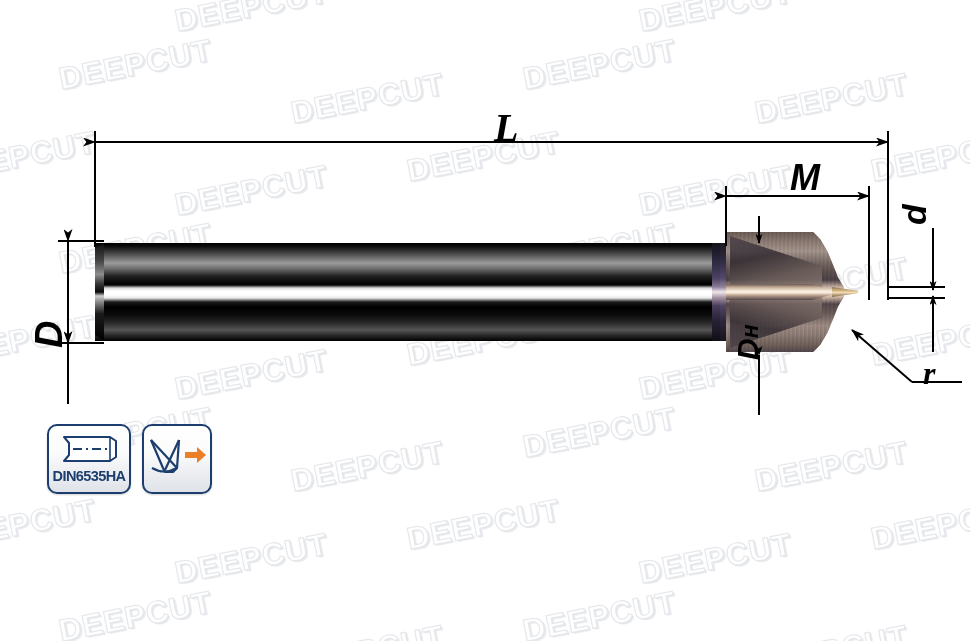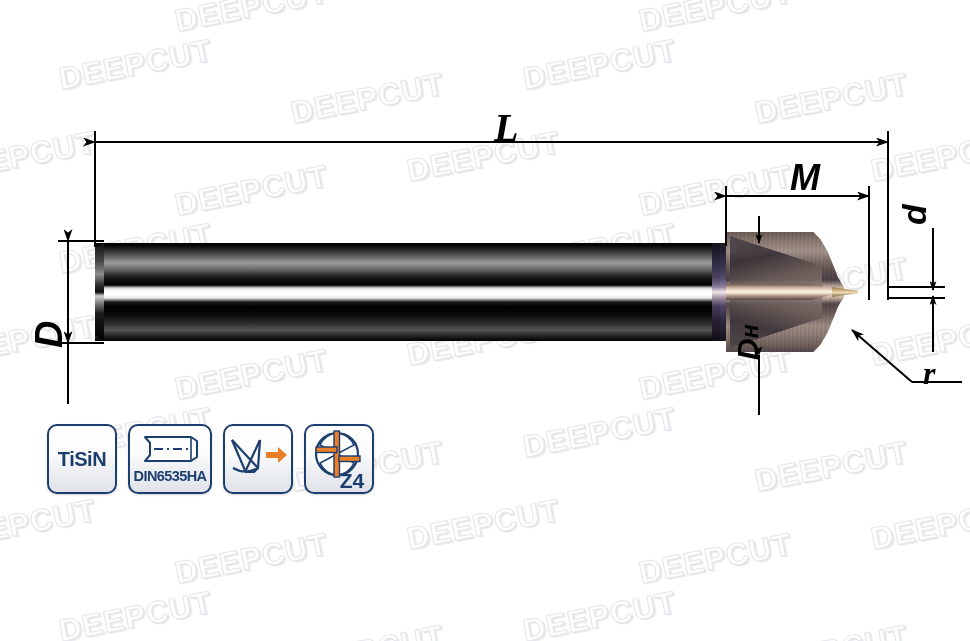--- a/index.html
+++ b/index.html
@@ -251,51 +251,35 @@
 
   <div class="dim" id="lbl-L">L</div>
   <div class="dim" id="lbl-M">M</div>
   <div class="dim" id="lbl-d">d</div>
   <div class="dim" id="lbl-D">D</div>
   <div class="dim" id="lbl-Dh"><span>D</span><span class="sub">н</span></div>
   <div class="dim" id="lbl-r">r</div>
 
   <div class="badges">
 
-    <div class="badge">
-      <span class="badge-txt">TiSiN</span>
-    </div>
 
     <div class="badge wide">
       <svg width="62" height="30" viewBox="0 0 62 30">
         <path d="M6,3 L52,3 L58,7 L58,23 L52,27 L6,27 L11,21 L11,9 Z" fill="#ffffff" stroke="#1c3e6e" stroke-width="2" stroke-linejoin="round"></path>
         <path d="M52,3 L52,27" stroke="#1c3e6e" stroke-width="1.6" fill="none"></path>
         <path d="M15,15 L24,15 M28,15 L30,15 M34,15 L43,15 M47,15 L49,15" stroke="#1c3e6e" stroke-width="1.8"></path>
       </svg>
       <span class="din-txt">DIN6535HA</span>
     </div>
 
     <div class="badge">
       <svg width="60" height="42" viewBox="0 0 60 42">
         <path d="M4,2 L16,30 L18,34 L26,34 L30,30 L32,2" fill="none" stroke="#1c3e6e" stroke-width="2.2" stroke-linejoin="round"></path>
         <path d="M4,2 L30,30 M32,2 L18,32" fill="none" stroke="#1c3e6e" stroke-width="2.2"></path>
         <path d="M5,30 Q17,37 30,30" fill="none" stroke="#1c3e6e" stroke-width="2.2"></path>
         <path d="M38,14 L50,14 L50,9 L59,17 L50,25 L50,20 L38,20 Z" fill="#ea7f28"></path>
       </svg>
     </div>
 
-    <div class="badge">
-      <svg width="62" height="62" viewBox="0 0 62 62">
-        <circle cx="29" cy="26" r="21" fill="#ffffff" stroke="#1c3e6e" stroke-width="2.2"></circle>
-        <path d="M29,26 L29,5 A21,21 0 0,1 46,17 Z" fill="#ffffff" stroke="#1c3e6e" stroke-width="1.6"></path>
-        <path d="M29,26 L46,35 A21,21 0 0,1 29,47 Z" fill="#ffffff" stroke="#1c3e6e" stroke-width="1.6"></path>
-        <path d="M29,26 L12,35 A21,21 0 0,0 29,47 Z" fill="#ffffff" stroke="#1c3e6e" stroke-width="1.6"></path>
-        <path d="M29,26 L12,17 A21,21 0 0,1 29,5 Z" fill="#ffffff" stroke="#1c3e6e" stroke-width="1.6"></path>
-        <rect x="26" y="3" width="5.5" height="46" fill="#ea7f28" stroke="#1c3e6e" stroke-width="1.4"></rect>
-        <rect x="8" y="19" width="21" height="5.5" fill="#ea7f28" stroke="#1c3e6e" stroke-width="1.4"></rect>
-        <rect x="31" y="28" width="21" height="5.5" fill="#ea7f28" stroke="#1c3e6e" stroke-width="1.4"></rect>
-        <text x="44" y="60" font-family="Liberation Sans, sans-serif" font-size="21" font-weight="700" fill="#1c3e6e" text-anchor="middle">Z4</text>
-      </svg>
-    </div>
   </div>
 
 
 </div>
 
 </body></html>

